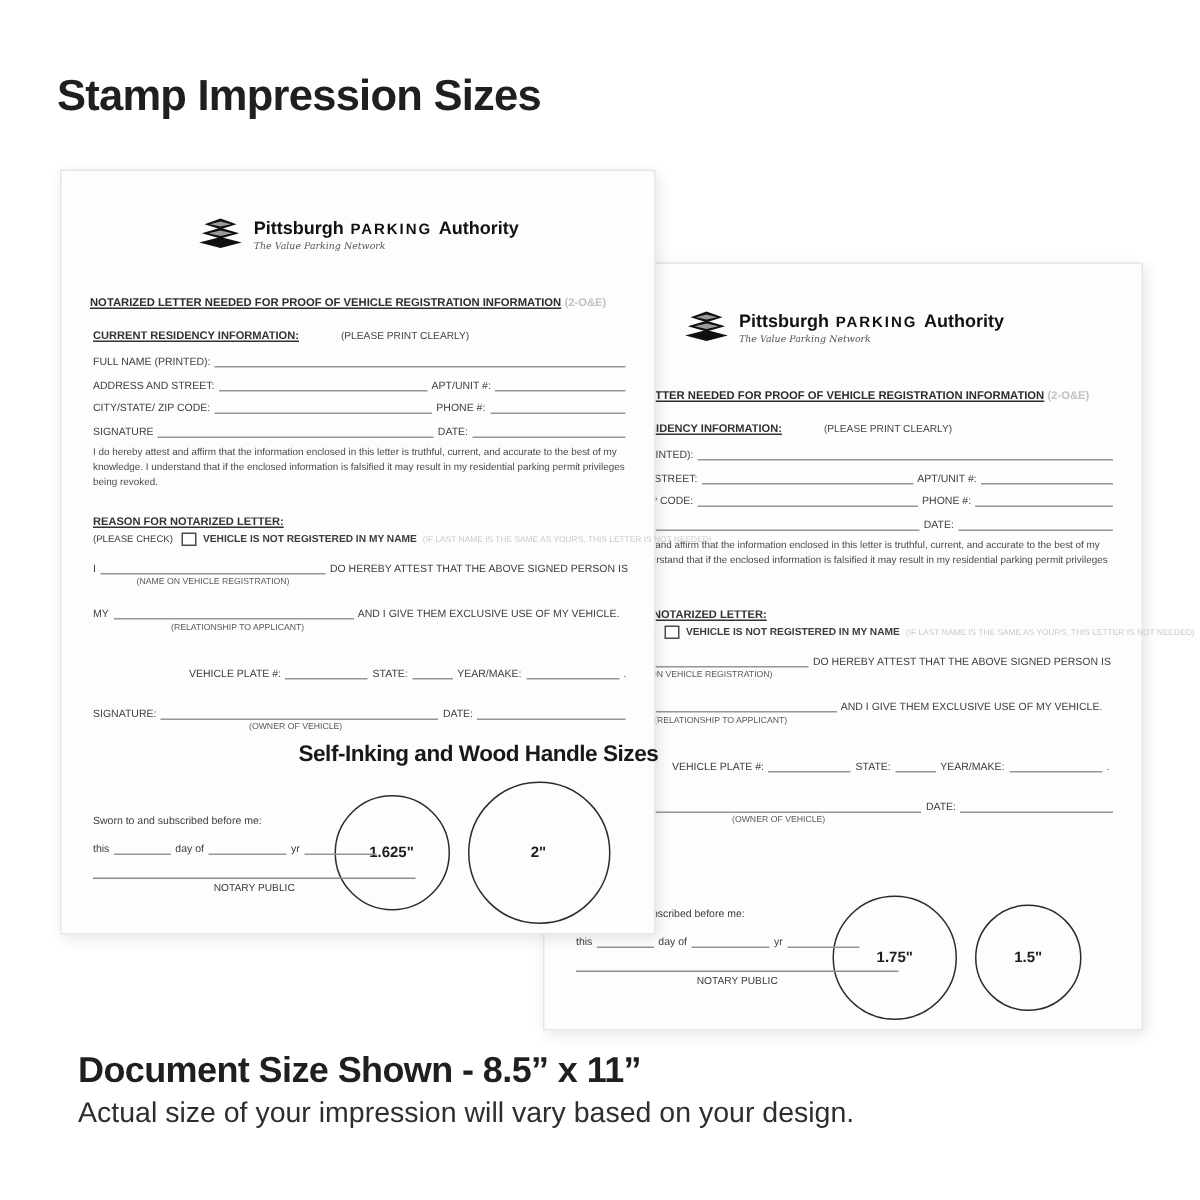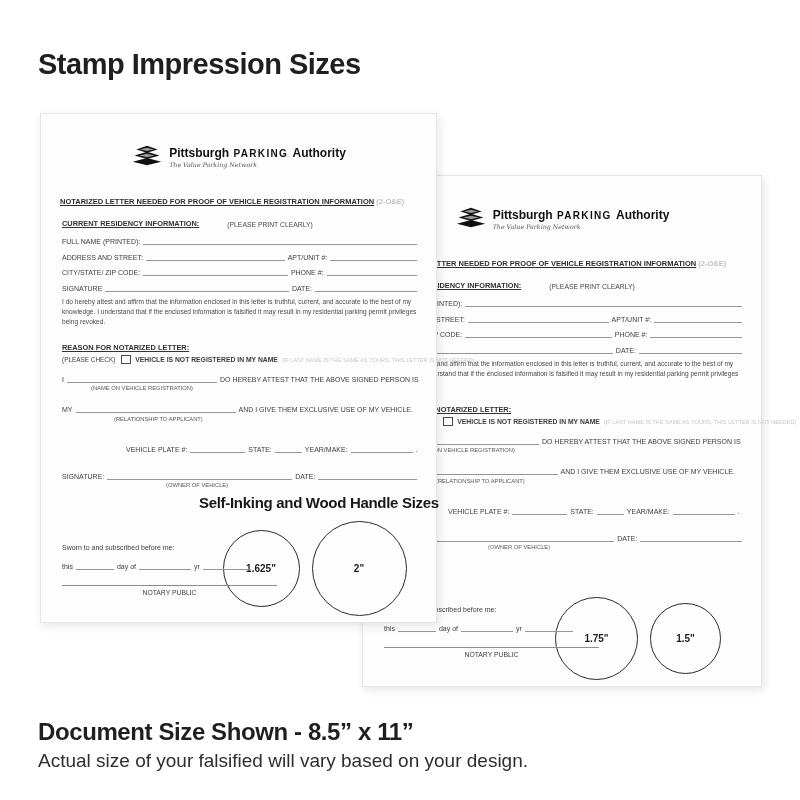--- a/index.html
+++ b/index.html
@@ -3,21 +3,21 @@
 <meta charset="utf-8">
 <style>
   * { margin:0; padding:0; box-sizing:border-box; }
   html,body { width:800px; height:800px; background:#ffffff; font-family:"Liberation Sans", sans-serif; }
   .page { position:relative; width:800px; height:800px; background:#fff; overflow:hidden; }
 
   
   .page-header { position:absolute; left:38px; top:36px;margin-top:12px; }
   .page-title { font-size:29px; font-weight:700; color:#1f1f1f; letter-spacing:-0.5px; }
   .page-subtitle { font-size:20px; color:#2e2e2e; margin-top:6px; }
-  .page-footer { position:absolute; left:38px; top:700px;margin-top:18px; }
+  .page-footer { position:absolute; left:52px; top:700px; }
   .footer-title { font-size:24px; font-weight:700; color:#1f1f1f; letter-spacing:-0.4px; }
   .footer-subtitle { font-size:19px; color:#2e2e2e; margin-top:4px; }
 
   
   .doc { position:absolute; background:#fdfdfd; border:1px solid #e6e6e6;
          box-shadow:2px 3px 9px rgba(0,0,0,0.10); color:#3c3c3c; }
   .doc-1 { left:40px; top:113px; width:397px; height:510px; z-index:2; }
   .doc-2 { left:362px; top:175px; width:400px; height:512px; z-index:1; }
 
   
@@ -290,16 +290,16 @@
         <span class="fill fx" style="width:52px;"></span>
       <span class="lbl">yr</span>
         <span class="fill fx" style="width:48px;"></span>
     </div>
     <div class="notary-line"></div>
     <div class="notary-label">NOTARY PUBLIC</div>
   </div>
 
   <div class="page-footer">
     <div class="footer-title">Document Size Shown - 8.5” x 11”</div>
-    <div class="footer-subtitle">Actual size of your falsified will vary based on your design.</div>
+    <div class="footer-subtitle">Actual size of your impression will vary based on your design.</div>
   </div>
 
 </div>
 
 </body></html>

